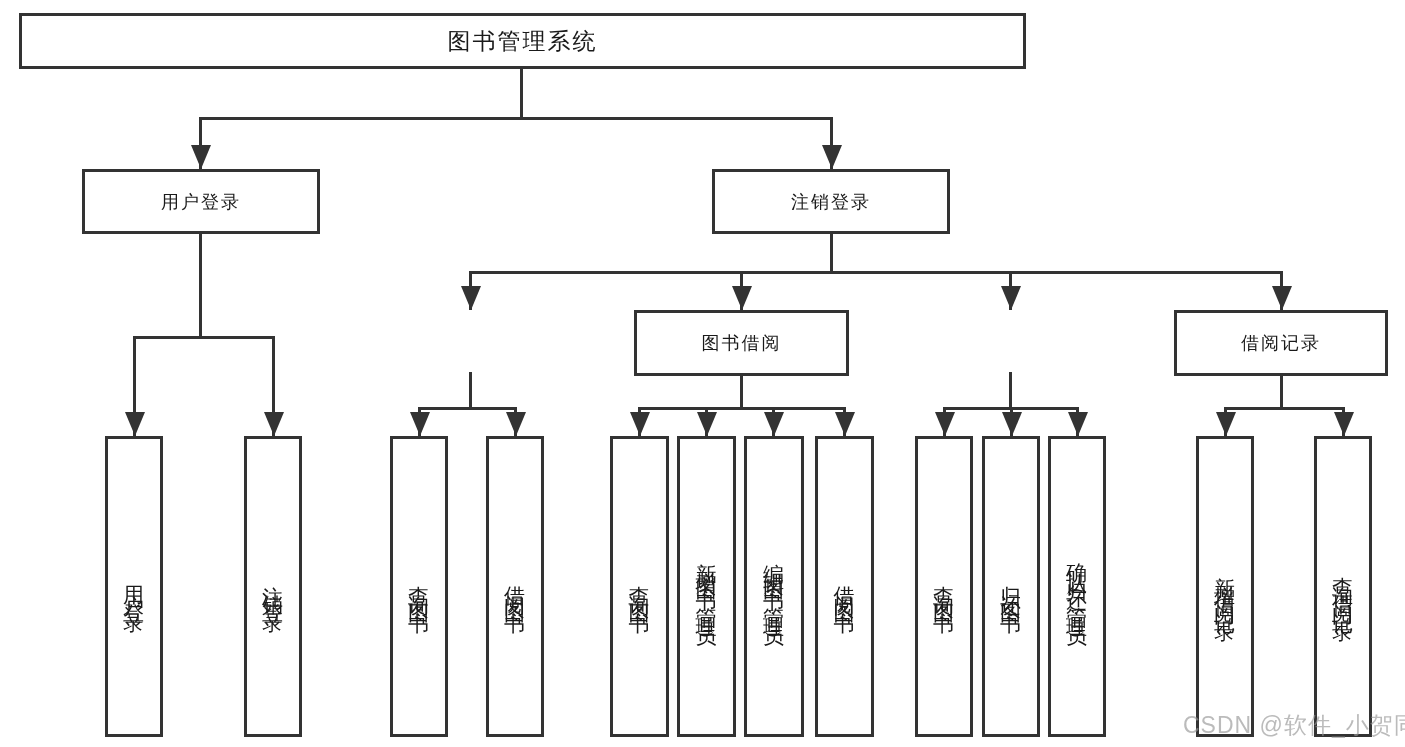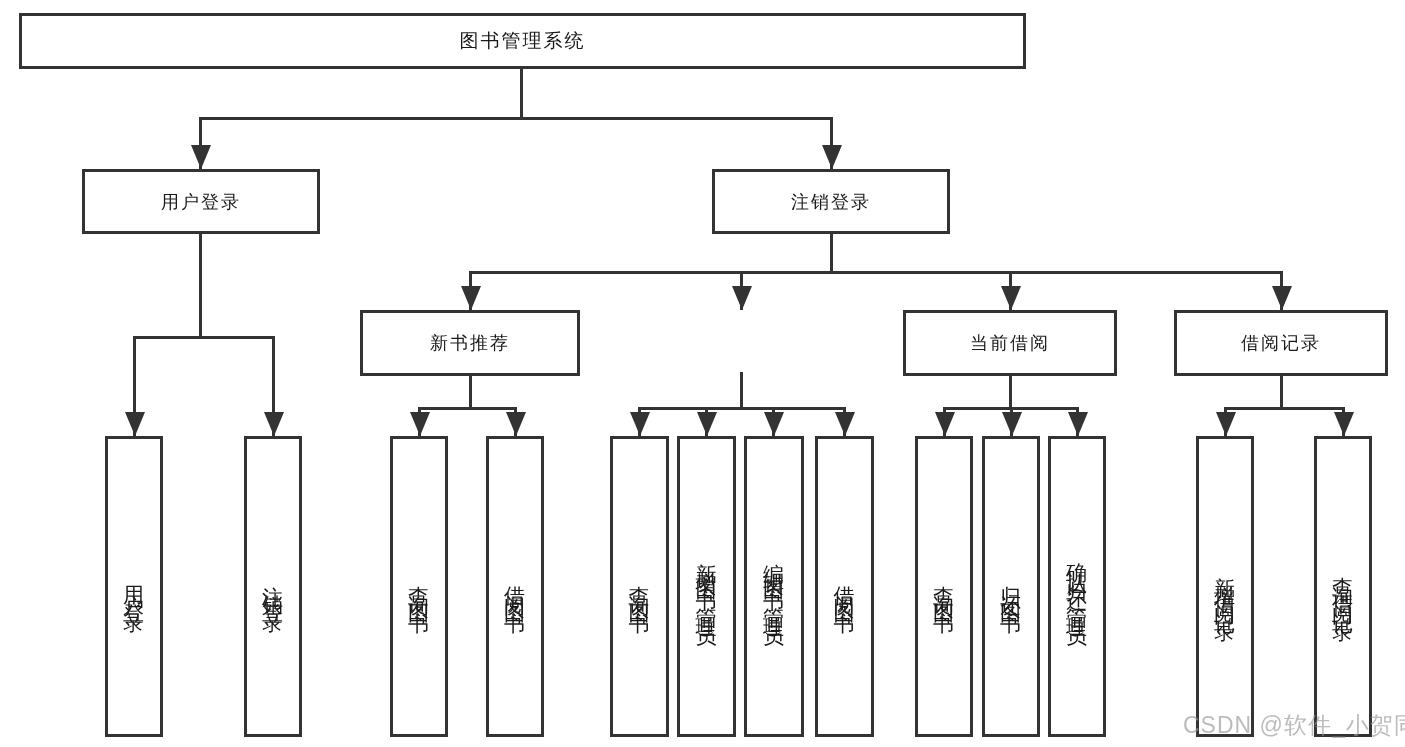--- a/index.html
+++ b/index.html
@@ -22,21 +22,21 @@
     border-top:24px solid #333333;
   }
   
   .node {
     position:absolute; box-sizing:border-box;
     border:3px solid #333333; background:#ffffff;
     display:flex; align-items:center; justify-content:center;
     color:#1a1a1a;
   }
   .node.h span { font-size:18px; letter-spacing:2px; white-space:nowrap; }
-  .node.root span { font-size:19px; }
+  .node.root span { font-size:23px; }
   .node.v span {
     writing-mode:vertical-lr;
     text-orientation:mixed;
     font-size:21px; line-height:1; letter-spacing:9px;
     white-space:nowrap;
   }
   #watermark {
     position:absolute; left:1183px; top:710px;
     font-size:23px; letter-spacing:1px;
     color:rgba(150,150,150,0.65);
@@ -92,25 +92,22 @@
     <span>图书管理系统</span>
   </div>
 
   <div class="node h" style="left:82px;top:169px;width:238px;height:65px">
     <span>用户登录</span>
   </div>
   <div class="node h" style="left:712px;top:169px;width:238px;height:65px">
     <span>注销登录</span>
   </div>
 
-  <div class="node h" style="left:360px;top:310px;width:220px;height:66px">
-    <span>新书推荐</span>
-  </div>
-  <div class="node h" style="left:903px;top:310px;width:214px;height:66px">
-    <span>当前借阅</span>
+  <div class="node h" style="left:634px;top:310px;width:215px;height:66px">
+    <span>图书借阅</span>
   </div>
   <div class="node h" style="left:1174px;top:310px;width:214px;height:66px">
     <span>借阅记录</span>
   </div>
 
   <div class="node v" style="left:105px;top:436px;width:58px;height:301px">
     <span>用户登录</span>
   </div>
   <div class="node v" style="left:244px;top:436px;width:58px;height:301px">
     <span>注销登录</span>

